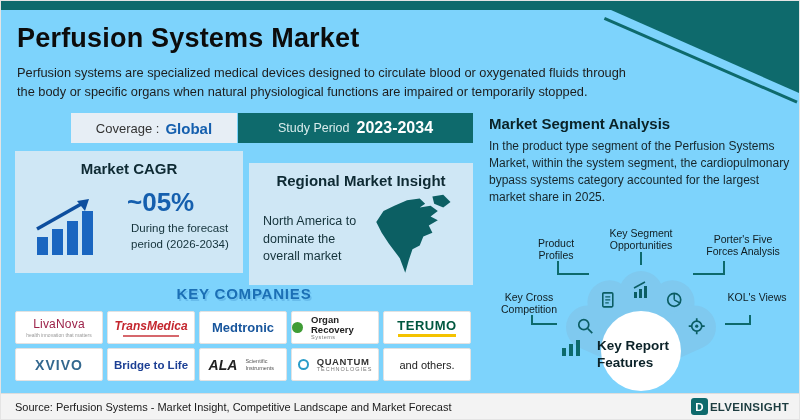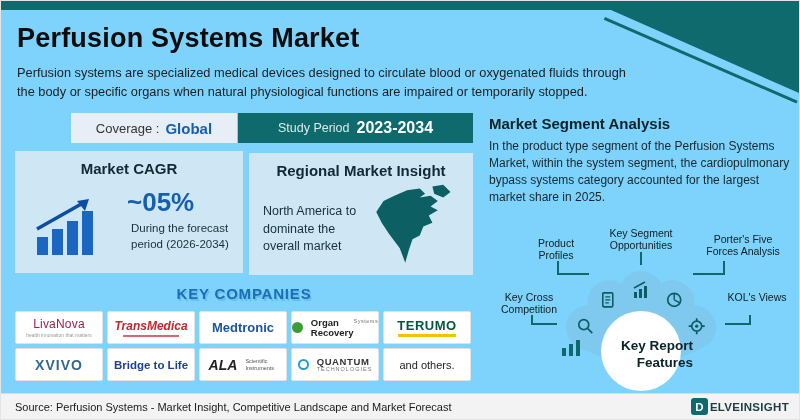--- a/index.html
+++ b/index.html
@@ -23,21 +23,21 @@
   .coverage-pill .lab{font-size:13px;color:#333}
   .coverage-pill .val{font-size:15px;font-weight:700;color:#155fae}
   .study-pill{position:absolute;left:237px;top:112px;width:235px;height:30px;background:#0e6a6c;
     display:flex;align-items:center;justify-content:center;gap:7px}
   .study-pill .lab{font-size:12.5px;color:#d9ecec}
   .study-pill .val{font-size:16px;font-weight:700;color:#fff}
 
   
   .info-box{position:absolute;background:#cfe7f5}
   .box-cagr{left:14px;top:150px;width:228px;height:122px}
-  .box-regional{left:248px;top:152px;width:224px;height:122px}
+  .box-regional{left:248px;top:162px;width:224px;height:122px}
   .info-title{position:absolute;left:0;top:9px;width:100%;text-align:center;font-size:15px;font-weight:700;color:#0e2a33}
   .cagr-chart{position:absolute;left:16px;top:44px}
   .cagr-value{position:absolute;left:112px;top:36px;font-size:26px;font-weight:800;color:#155fae}
   .cagr-note{position:absolute;left:116px;top:70px;width:118px;font-size:11.5px;line-height:1.35;color:#14323a}
   .regional-text{position:absolute;left:14px;top:50px;width:112px;font-size:12.5px;line-height:1.4;color:#14323a}
   .regional-map{position:absolute;right:6px;top:30px}
 
   
   .segment-title{position:absolute;left:488px;top:114px;font-size:15px;font-weight:700;color:#0a2227}
   .segment-body{position:absolute;left:488px;top:137px;width:304px;font-size:12px;line-height:1.42;color:#17262b}
@@ -46,21 +46,21 @@
   .fan{position:absolute;left:488px;top:222px;width:312px;height:170px}
   .petal{position:absolute;left:130px;top:48px;width:44px;height:80px;border-radius:22px;background:#7fc9ef;transform-origin:50% 100%}
   .petal .p-icon{position:absolute;left:50%;top:9px;width:20px;height:20px;margin-left:-10px}
   .hub{position:absolute;left:112px;top:88px;width:80px;height:80px;border-radius:50%;background:#fff}
   .fan-label{position:absolute;font-size:10.5px;line-height:1.18;color:#101d21;text-align:center}
   .lbl-profiles{left:38px;top:14px;width:58px}
   .lbl-opportunities{left:106px;top:4px;width:92px}
   .lbl-porters{left:212px;top:10px;width:84px}
   .lbl-cross{left:8px;top:68px;width:64px}
   .lbl-kol{left:236px;top:68px;width:64px}
-  .fan-center-label{position:absolute;left:108px;top:114px;width:96px;text-align:right;
+  .fan-center-label{position:absolute;left:108px;top:114px;width:96px;text-align:left;
     font-size:13.5px;font-weight:700;line-height:1.28;color:#0b2228;z-index:3}
   .hub-icon{position:absolute;left:70px;top:112px;width:24px;height:24px;z-index:3}
   .conn{position:absolute;border-color:#0d6a6c}
   .conn-profiles{left:68px;top:38px;width:32px;height:14px;border-left:2px solid #0d6a6c;border-bottom:2px solid #0d6a6c}
   .conn-opportunities{left:151px;top:29px;width:2px;height:13px;background:#0d6a6c}
   .conn-porters{left:204px;top:38px;width:32px;height:14px;border-right:2px solid #0d6a6c;border-bottom:2px solid #0d6a6c}
   .conn-cross{left:42px;top:92px;width:26px;height:10px;border-left:2px solid #0d6a6c;border-bottom:2px solid #0d6a6c}
   .conn-kol{left:236px;top:92px;width:26px;height:10px;border-right:2px solid #0d6a6c;border-bottom:2px solid #0d6a6c}
 
   
@@ -216,21 +216,21 @@
   <div class="logo-box" style="left:106px;top:310px">
     <span class="transmedica-name">TransMedica</span>
     <span class="transmedica-bar"></span>
   </div>
   <div class="logo-box" style="left:198px;top:310px">
     <span class="medtronic-name">Medtronic</span>
   </div>
   <div class="logo-box" style="left:290px;top:310px">
     <div class="logo-row">
       <span class="ors-dot"></span>
-      <span style="display:flex;flex-direction:row;align-items:flex-start">
+      <span style="display:flex;flex-direction:column;align-items:flex-start">
         <span class="ors-name">Organ Recovery</span>
         <span class="ors-tag">Systems</span>
       </span>
     </div>
   </div>
   <div class="logo-box" style="left:382px;top:310px">
     <span class="terumo-name">TERUMO</span>
     <span class="terumo-bar"></span>
   </div>
 

